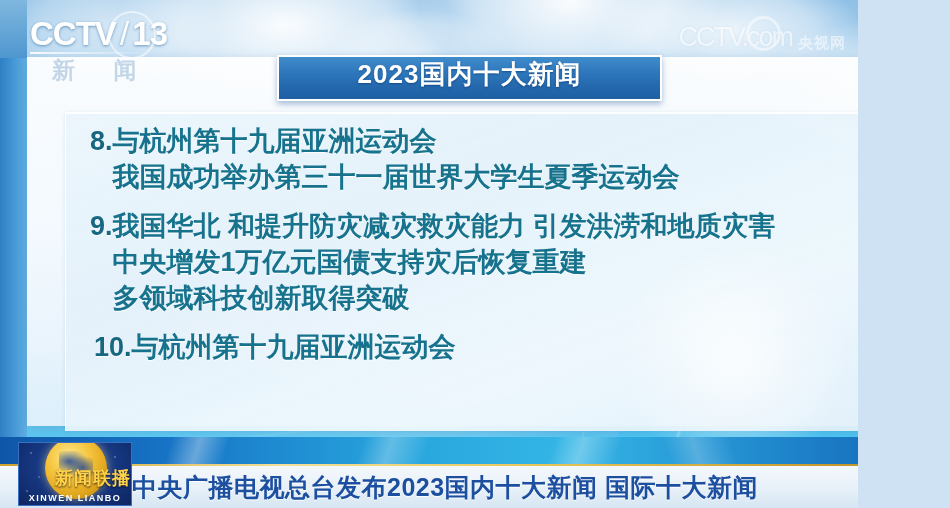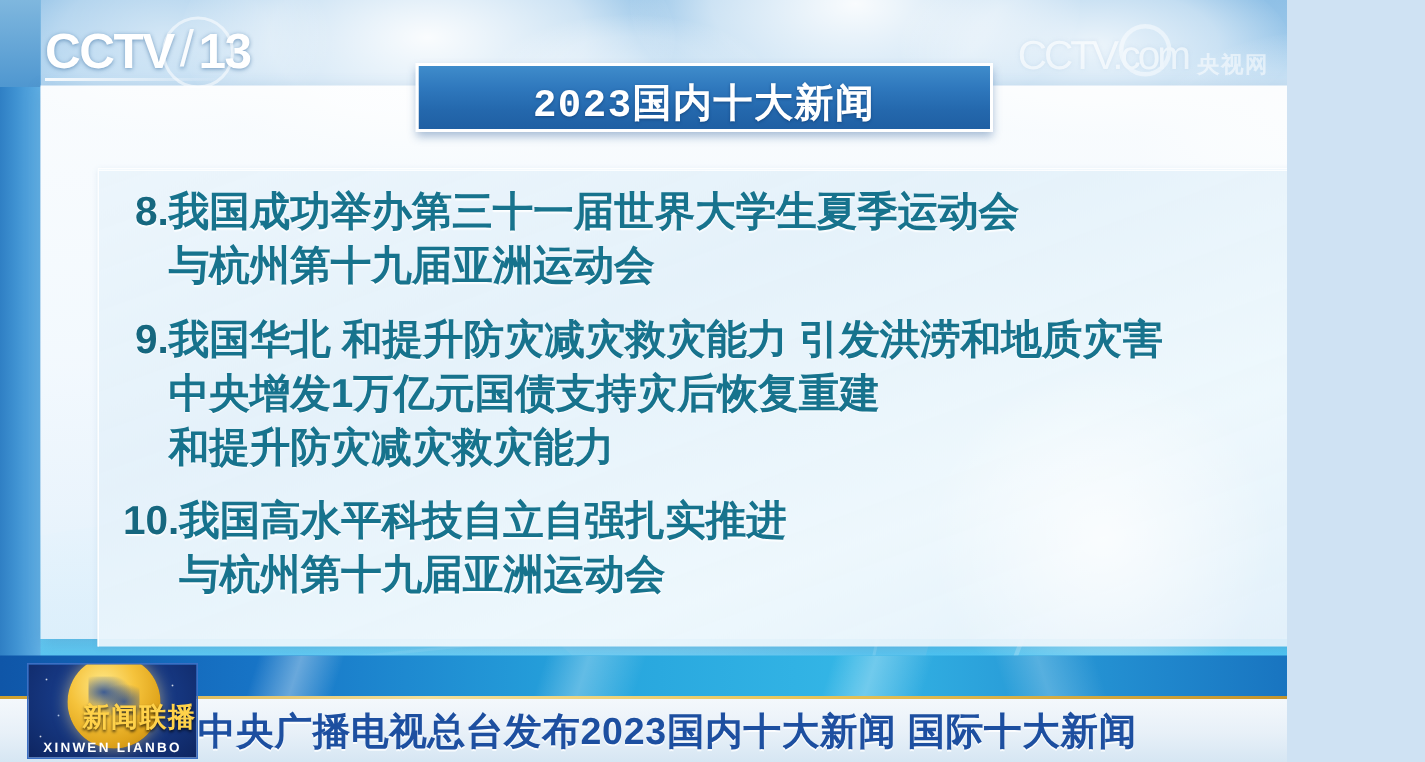--- a/index.html
+++ b/index.html
@@ -111,25 +111,25 @@
     box-shadow:inset 0 1px 0 rgba(255,255,255,.85), 0 1px 4px rgba(90,140,185,.18);
   }
   .panel-glow{
     position:absolute;right:40px;top:130px;width:230px;height:230px;border-radius:50%;
     background:radial-gradient(circle,rgba(255,255,255,.75) 0%,rgba(255,255,255,0) 70%);
     pointer-events:none;
   }
 
   
   .title-banner{
-    position:absolute;left:277px;top:42px;width:381px;height:42px;
+    position:absolute;left:277px;top:55px;width:381px;height:42px;
     background:linear-gradient(180deg,#3f8ccb 0%,#2f78bd 35%,#2468ad 70%,#1f5fa3 100%);
     border:2px solid #ffffff;
     box-shadow:0 3px 6px rgba(40,90,150,.4);
-    display:flex;align-items:flex-end;justify-content:center;font-family:Liberation Mono, monospace;
+    display:flex;align-items:flex-start;justify-content:center;
   }
   .title-banner span{
     color:#ffffff;font-size:26px;font-weight:bold;letter-spacing:1px;
     text-shadow:0 1px 2px rgba(10,50,100,.55);
   }
 
   
   .news-list{
     position:absolute;left:82px;top:123px;width:790px;
   }
@@ -140,21 +140,21 @@
     flex:0 0 auto;white-space:nowrap;
   }
   .news-lines{flex:1 1 auto;}
   .news-line{
     color:#17738d;font-size:27px;font-weight:bold;line-height:36px;
     text-shadow:0 1px 1px rgba(255,255,255,.9);
     white-space:nowrap;
   }
   .n8 .news-num{margin-left:8px;}
   .n9 .news-num{margin-left:8px;}
-  .n10 .news-num{margin-left:0px;}
+  .n10 .news-num{margin-left:12px;}
 
   
   .ticker{
     position:absolute;left:0;bottom:0;width:950px;height:71px;
   }
   .ticker-band{
     position:absolute;left:0;top:0;width:950px;height:27px;
     background:linear-gradient(90deg,#0f56a8 0%,#1774c6 18%,#27a5dd 42%,#34b6e6 60%,#1f86cc 82%,#1160b2 100%);
     overflow:hidden;
   }
@@ -251,54 +251,54 @@
     </div>
   </div>
 
   <div class="cctv13">
     <span>CCTV</span>
     <span class="slash">/</span>
     <span class="num">13</span>
     <span class="ring"></span>
   </div>
   <div class="logo-underline"></div>
+  <div class="xw-mark">新 闻</div>
 
   <div class="cctvcom">
     <span class="cc"><span>CCTV</span><span>.com</span></span>
     <span class="cn">央视网</span>
     <span class="circ"></span>
   </div>
 
   <div class="title-banner">
     <span>2023国内十大新闻</span>
   </div>
 
   <div class="news-list">
 
     <div class="news-item n8">
       <div class="news-num">8.</div>
       <div class="news-lines">
+        <div class="news-line">与杭州第十九届亚洲运动会</div>
         <div class="news-line">我国成功举办第三十一届世界大学生夏季运动会</div>
-        <div class="news-line">与杭州第十九届亚洲运动会</div>
       </div>
     </div>
 
     <div class="news-item n9">
       <div class="news-num">9.</div>
       <div class="news-lines">
         <div class="news-line">我国华北 和提升防灾减灾救灾能力  引发洪涝和地质灾害</div>
         <div class="news-line">中央增发1万亿元国债支持灾后恢复重建</div>
-        <div class="news-line">和提升防灾减灾救灾能力</div>
+        <div class="news-line">多领域科技创新取得突破</div>
       </div>
     </div>
 
     <div class="news-item n10">
       <div class="news-num">10.</div>
       <div class="news-lines">
-        <div class="news-line">我国高水平科技自立自强扎实推进</div>
         <div class="news-line">与杭州第十九届亚洲运动会</div>
       </div>
     </div>
 
   </div>
 
   <div class="ticker">
     <div class="ticker-band"></div>
     <div class="ticker-gold"></div>
     <div class="ticker-text-bg"></div>

